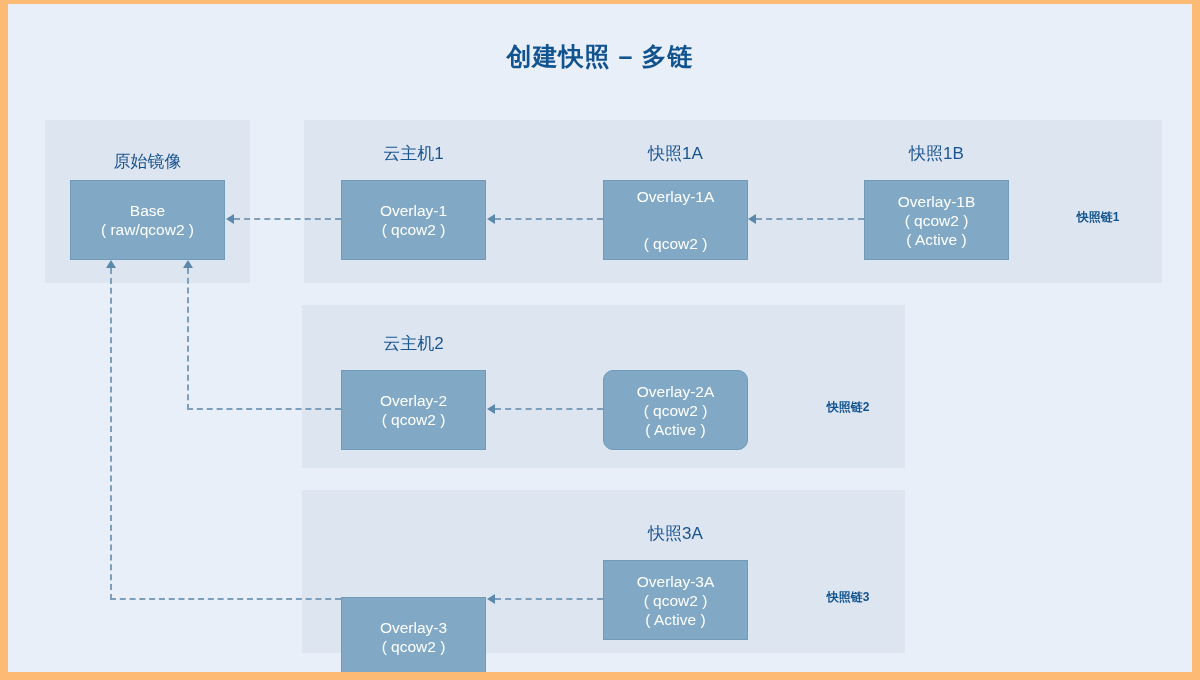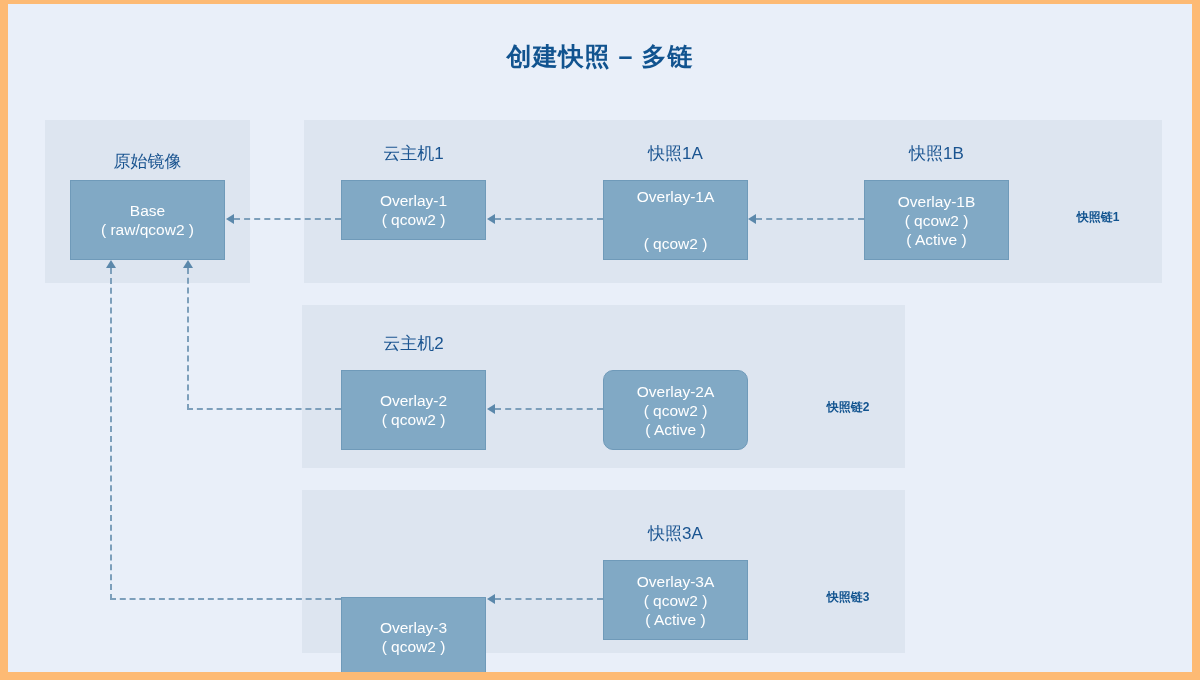--- a/index.html
+++ b/index.html
@@ -148,21 +148,21 @@
     <div class="vline" style="left:102px; top:264px; height:332px;"></div>
     <div class="arrow-up" style="left:98px; top:256px;"></div>
 
     <div class="col-head" style="left:62px; top:138px; width:155px;margin-top:8px;">原始镜像</div>
     <div class="node" style="left:62px; top:176px; width:155px; height:80px;">
       <span class="ln">Base</span>
       <span class="ln">( raw/qcow2 )</span>
     </div>
 
     <div class="col-head" style="left:333px; top:138px; width:145px;">云主机1</div>
-    <div class="node" style="left:333px; top:176px; width:145px; height:60px;">
+    <div class="node" style="left:333px; top:176px; width:145px; height:80px;">
       <span class="ln">Overlay-1</span>
       <span class="ln">( qcow2 )</span>
     </div>
 
     <div class="col-head" style="left:595px; top:138px; width:145px;">快照1A</div>
     <div class="node" style="left:595px; top:176px; width:145px; height:80px;gap:28px;">
       <span class="ln">Overlay-1A</span>
       <span class="ln">( qcow2 )</span>
     </div>
 

